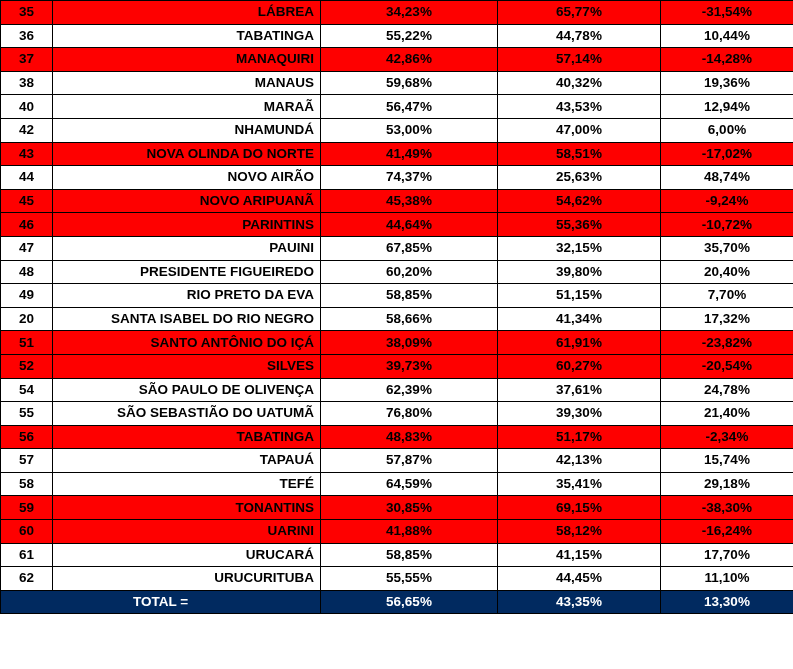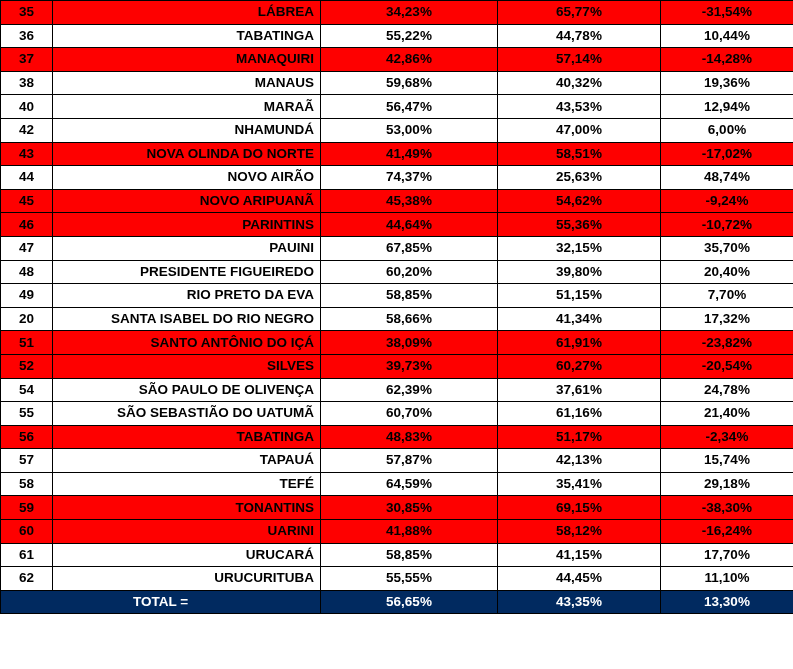--- a/index.html
+++ b/index.html
@@ -186,22 +186,22 @@
       <tr class="plain">
         <td class="num">54</td>
         <td class="name">SÃO PAULO DE OLIVENÇA</td>
         <td class="val">62,39%</td>
         <td class="val">37,61%</td>
         <td class="val">24,78%</td>
       </tr>
       <tr class="plain">
         <td class="num">55</td>
         <td class="name">SÃO SEBASTIÃO DO UATUMÃ</td>
-        <td class="val">60,70%</td>
-        <td class="val">61,16%</td>
+        <td class="val">76,80%</td>
+        <td class="val">39,30%</td>
         <td class="val">21,40%</td>
       </tr>
       <tr class="hl">
         <td class="num">56</td>
         <td class="name">TABATINGA</td>
         <td class="val">48,83%</td>
         <td class="val">51,17%</td>
         <td class="val">-2,34%</td>
       </tr>
       <tr class="plain">

